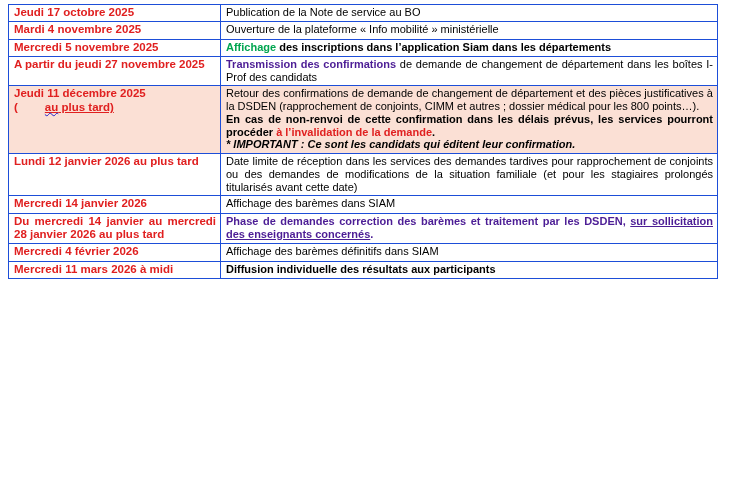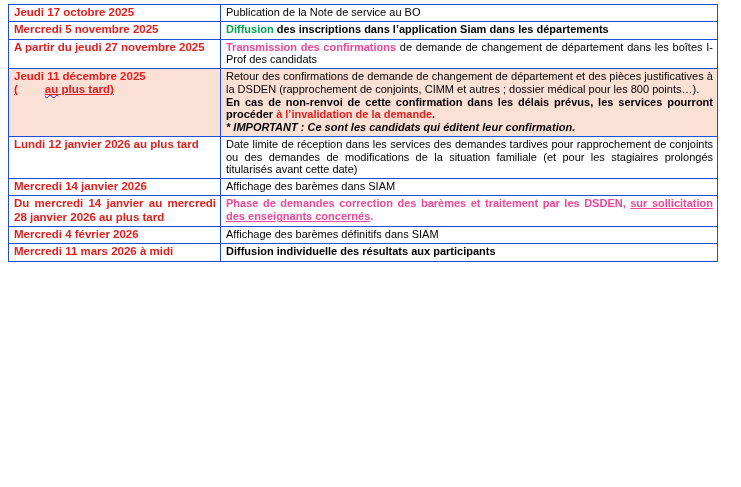--- a/index.html
+++ b/index.html
@@ -43,21 +43,21 @@
     text-align: justify;
     text-justify: inter-word;
   }
   td.desc-cell.plain { text-align: left; }
   tr.highlight td { background: #FBE0D5; }
 
   .b { font-weight: bold; }
   .i { font-style: italic; }
   .red { color: #E02020; }
   .green { color: #00A550; }
-  .blue { color: #ec4899; }
+  .blue { color: #4c1d95; }
   .u { text-decoration: underline; }
   .u-red { text-decoration: underline; text-decoration-color: #E02020; }
   .sp {
     text-decoration: underline;
     text-decoration-style: wavy;
     text-decoration-color: #2222CC;
     text-decoration-thickness: 1px;
     margin-left: 27px;
   }
   .bigger { font-size: 12.6px; }
@@ -70,24 +70,28 @@
     <col class="c-date">
     <col class="c-desc">
   </colgroup>
   <tbody>
 
     <tr>
       <td class="date-cell">Jeudi 17 octobre 2025</td>
       <td class="desc-cell plain">Publication de la Note de service au BO</td>
     </tr>
 
+    <tr>
+      <td class="date-cell">Mardi 4 novembre 2025</td>
+      <td class="desc-cell plain">Ouverture de la plateforme « Info mobilité » ministérielle</td>
+    </tr>
 
     <tr>
       <td class="date-cell">Mercredi 5 novembre 2025</td>
-      <td class="desc-cell"><span class="b green">Diffusion</span><span class="b"> des inscriptions dans l’application Siam dans les départements</span></td>
+      <td class="desc-cell"><span class="b green">Affichage</span><span class="b"> des inscriptions dans l’application Siam dans les départements</span></td>
     </tr>
 
 
     <tr>
       <td class="date-cell">A partir du jeudi 27 novembre 2025</td>
       <td class="desc-cell"><span class="b blue">Transmission des confirmations</span><span> de demande de changement de département dans les boîtes I-Prof des candidats</span></td>
     </tr>
 
     <tr class="highlight">
       <td class="date-cell">

